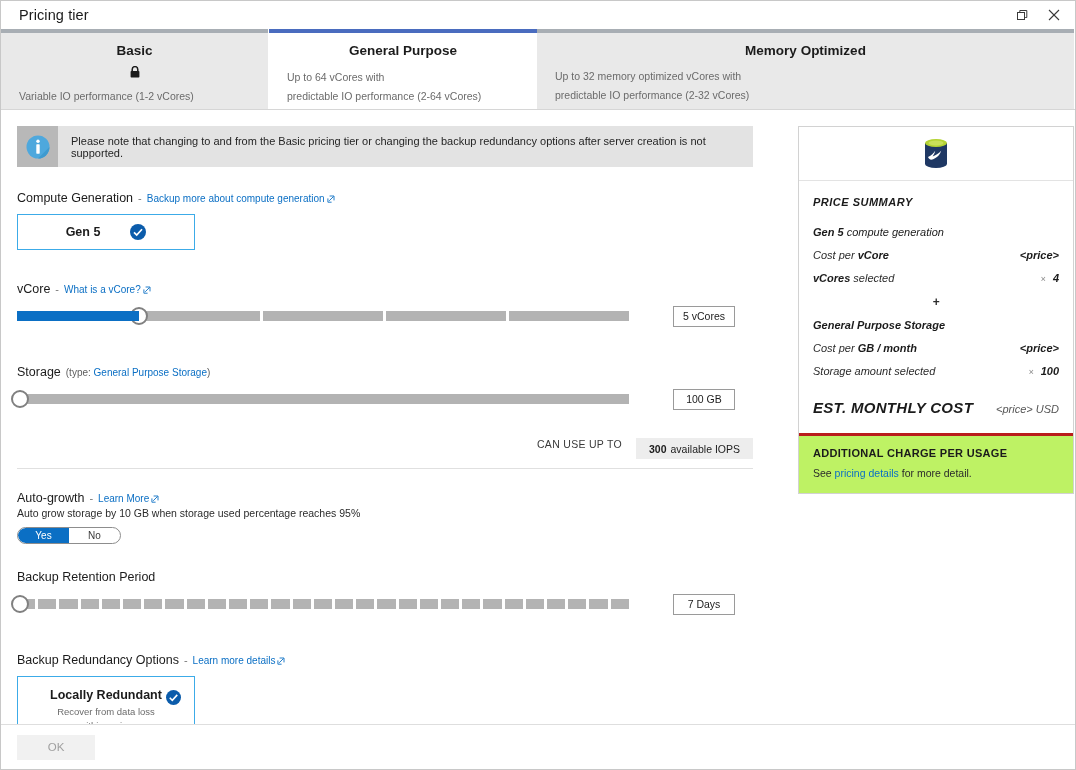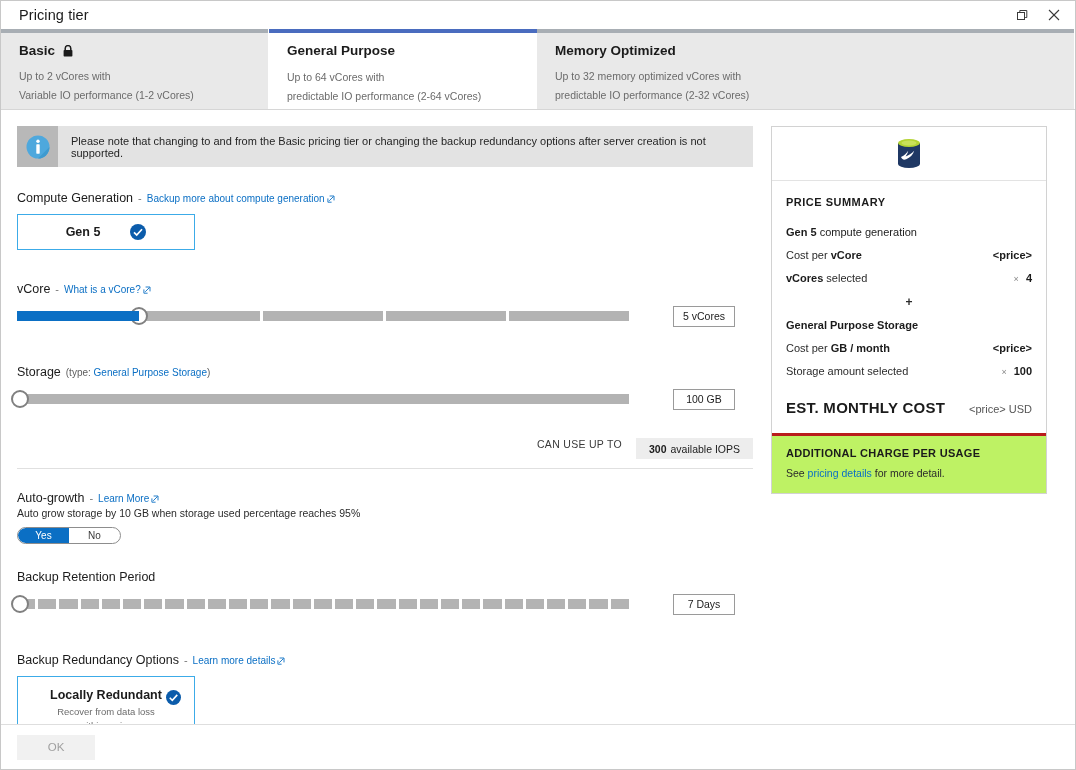--- a/index.html
+++ b/index.html
@@ -80,35 +80,36 @@
   }
   .tab.active::before { background: #4a6cbf; }
   .tab-title {
     font-size: 13.5px;
     color: #1b1b1b;
     font-weight: 600;
     display: flex;
     align-items: center;
     gap: 8px;
     margin-bottom: 9px;
+    flex-direction: column;
   }
   .tab.active .tab-title { margin-bottom: 10px; }
   .tab-sub {
     font-size: 10.5px;
     color: #6b6b6b;
     line-height: 1.78;
   }
   .lock-icon { display: inline-flex; }
 
   
   .body-area {
     flex: 1;
     display: flex;
     padding: 16px 16px 0 16px;
-    gap: 18px;
+    gap: 45px;
     overflow: hidden;
   }
   .left-col {
     width: 736px;
     min-width: 736px;
   }
   .right-col { flex: 1; }
 
   
   .info-banner {
@@ -308,21 +309,21 @@
   .price-panel {
     width: 276px;
     border: 1px solid #d2d2d2;
     background: #ffffff;
   }
   .panel-ico {
     height: 54px;
     display: flex; align-items: center; justify-content: center;
     border-bottom: 1px solid #e3e3e3;
   }
-  .panel-main { padding: 15px 14px 13px 14px; }
+  .panel-main { padding: 15px 14px 13px 14px; font-style: italic; }
   .panel-head {
     font-size: 11px;
     font-weight: bold;
     color: #1b1b1b;
     letter-spacing: .5px;
     margin-bottom: 18px;
   }
   .pline {
     display: flex;
     justify-content: space-between;
@@ -428,21 +429,20 @@
     <div class="tab w1">
       <div class="tab-title">
         <span>Basic</span>
         <span class="lock-icon">
           <svg width="10" height="12" viewBox="0 0 10 12">
             <path d="M2.2 5V3.4a2.8 2.8 0 0 1 5.6 0V5" fill="none" stroke="#1b1b1b" stroke-width="1.5"></path>
             <rect x="0.6" y="5" width="8.8" height="6.6" rx="0.8" fill="#1b1b1b"></rect>
           </svg>
         </span>
       </div>
-      <div class="tab-sub">Up to 2 vCores with</div>
       <div class="tab-sub">Variable IO performance (1-2 vCores)</div>
     </div>
 
     <div class="tab w2 active">
       <div class="tab-title">
         <span>General Purpose</span>
       </div>
       <div class="tab-sub">Up to 64 vCores with</div>
       <div class="tab-sub">predictable IO performance (2-64 vCores)</div>
     </div>

